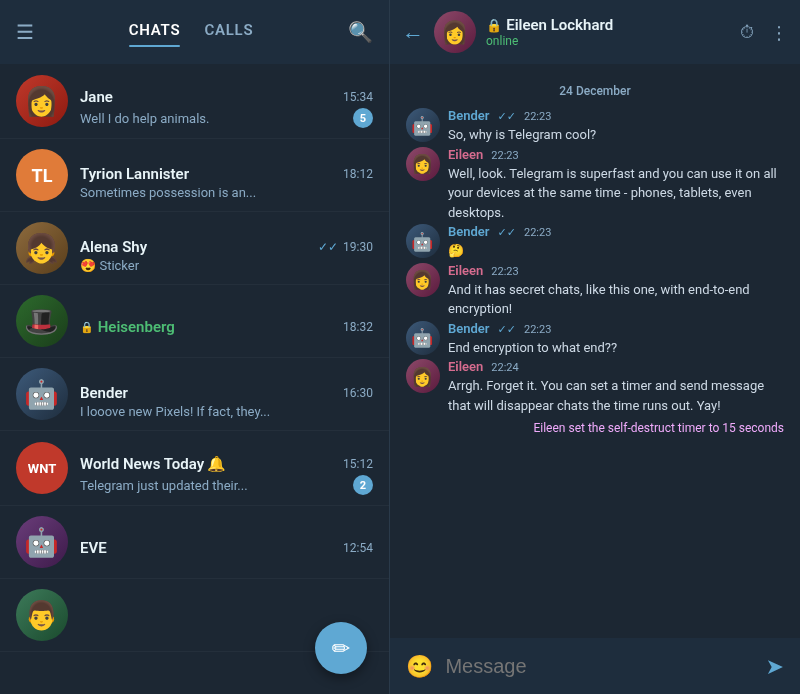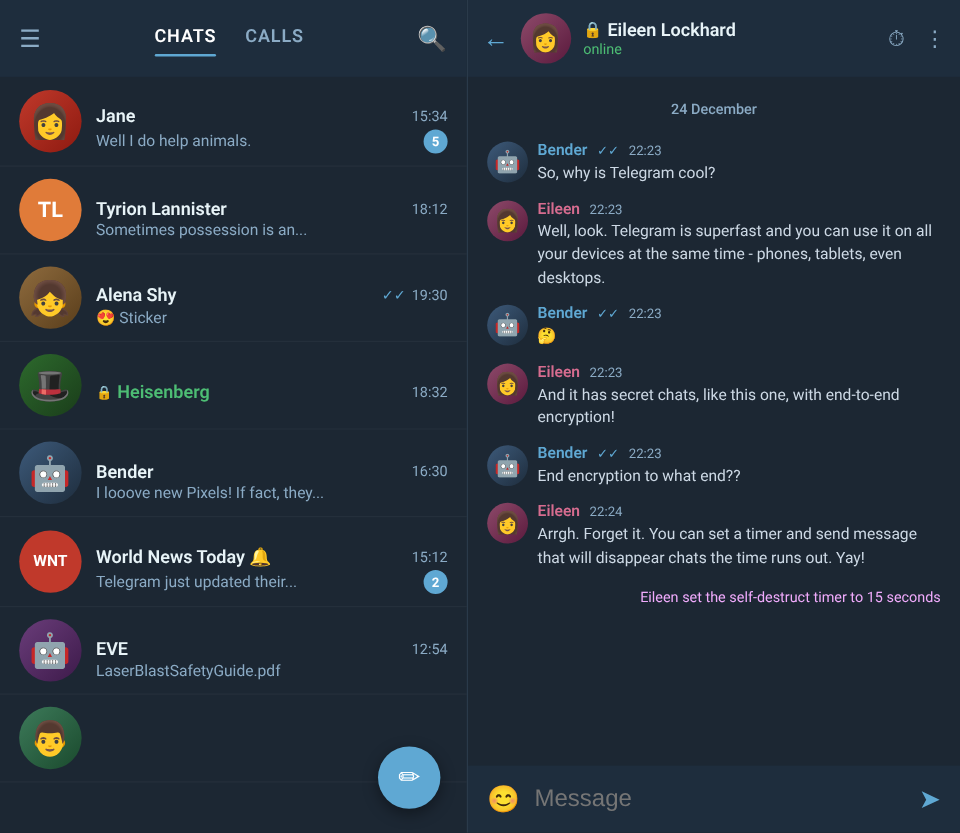--- a/index.html
+++ b/index.html
@@ -272,21 +272,21 @@
       cursor: pointer;
     }
 
     
     .messages-area {
       flex: 1;
       overflow-y: auto;
       padding: 12px 16px;
       display: flex;
       flex-direction: column;
-      gap: 12px;
+      gap: 2px;
     }
 
     .date-divider {
       text-align: center;
       font-size: 12px;
       color: #8babc5;
       margin: 8px 0;
       font-weight: 500;
     }
 
@@ -531,23 +531,20 @@
 
       <div class="chat-item">
         <div class="avatar face-eve">
           <span class="avatar-emoji">🤖</span>
         </div>
         <div class="chat-info">
           <div class="chat-name-row">
             <span class="chat-name">EVE</span>
             <span class="chat-time">12:54</span>
           </div>
-          <div class="chat-preview-row">
-            <span class="chat-preview">LaserBlastSafetyGuide.pdf</span>
-          </div>
         </div>
       </div>
 
       <div class="chat-item">
         <div class="avatar face-nick">
           <span class="avatar-emoji">👨</span>
         </div>
       </div>
 
     </div>

